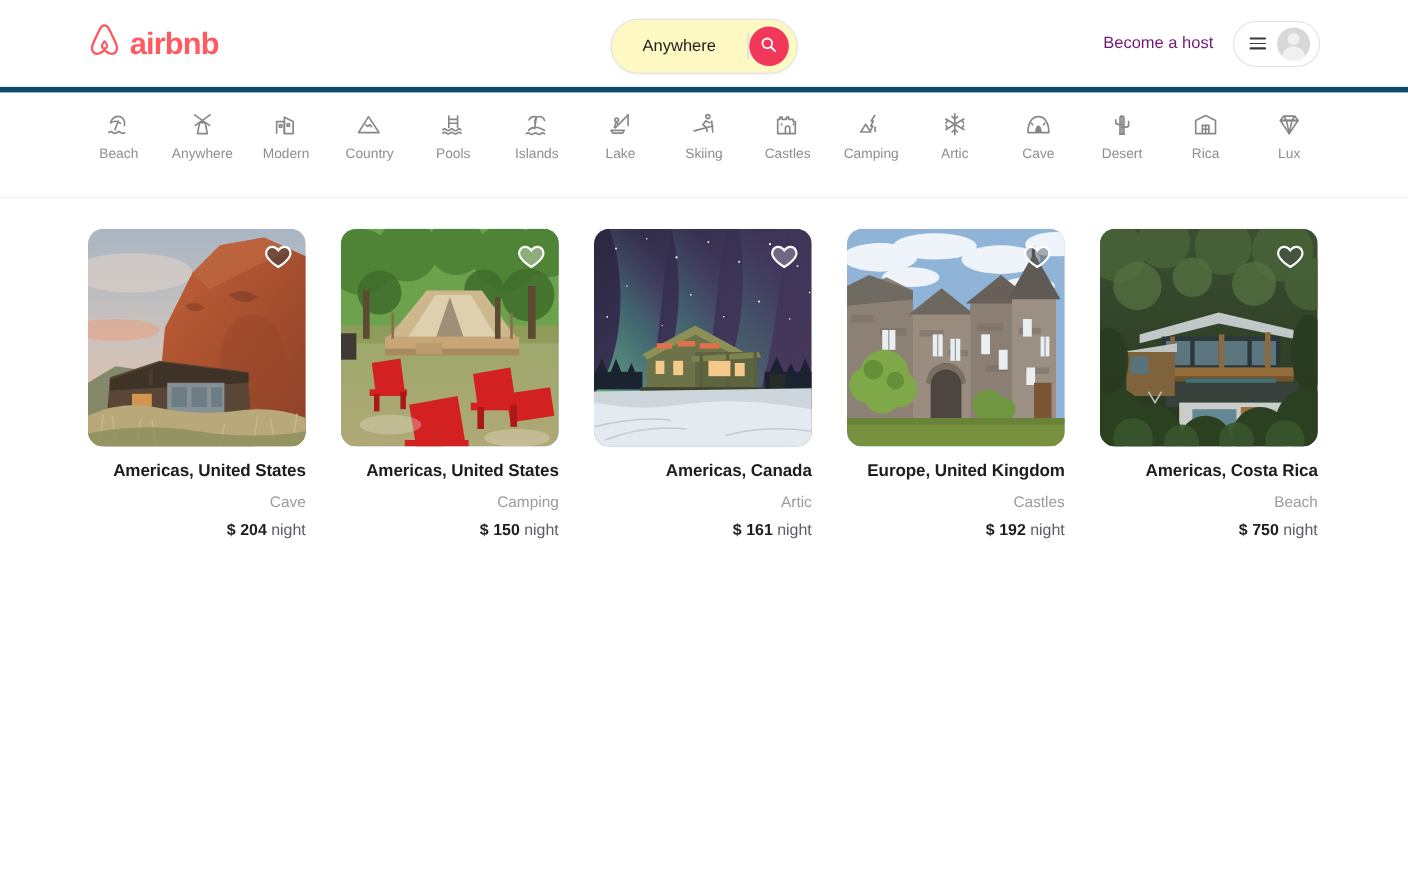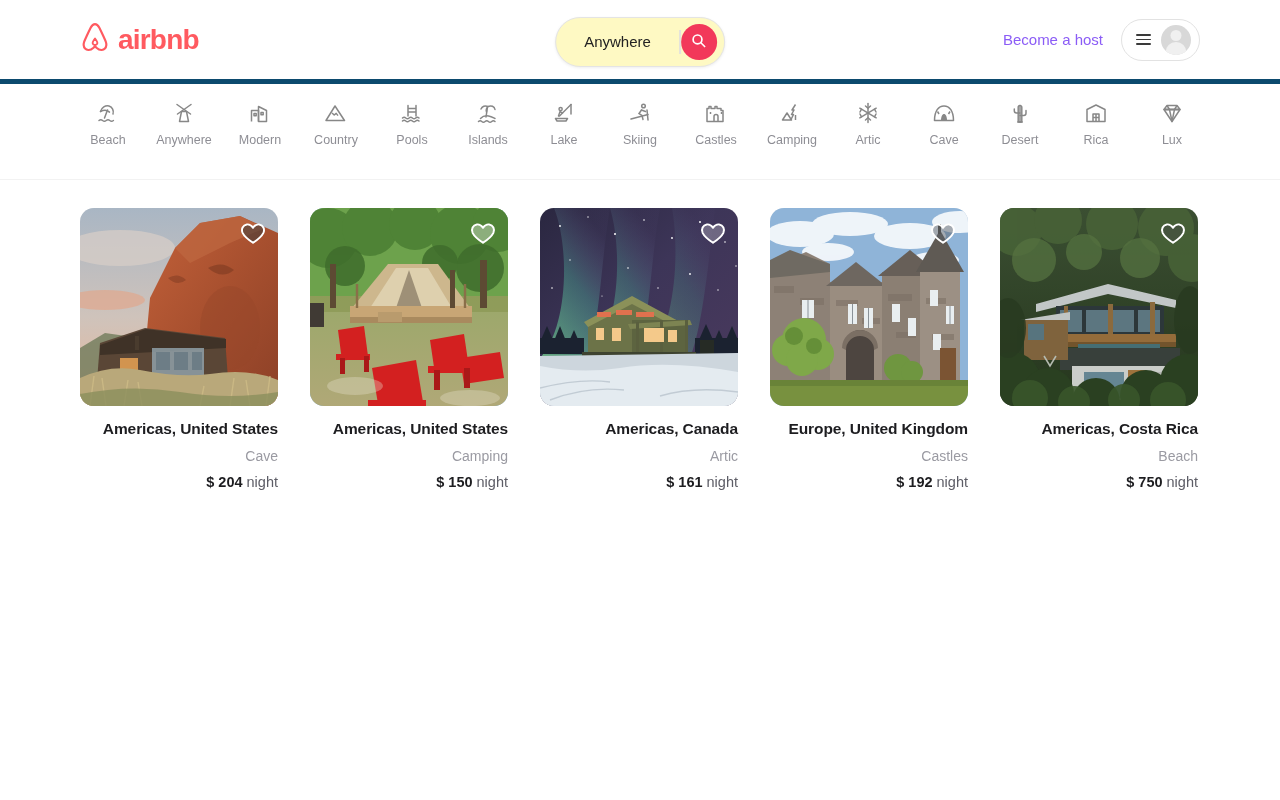--- a/index.html
+++ b/index.html
@@ -79,21 +79,21 @@
 
   
   .header-right {
     margin-left: auto;
     display: flex;
     align-items: center;
     gap: 18px;
   }
   .become-host {
     font-size: 15px;
-    color: #8b5cf6;
+    color: #701a75;
     cursor: pointer;
     white-space: nowrap;
   }
   .user-menu {
     display: flex;
     align-items: center;
     gap: 10px;
     border: 1px solid #e2e2e2;
     border-radius: 40px;
     padding: 5px 8px 5px 14px;

